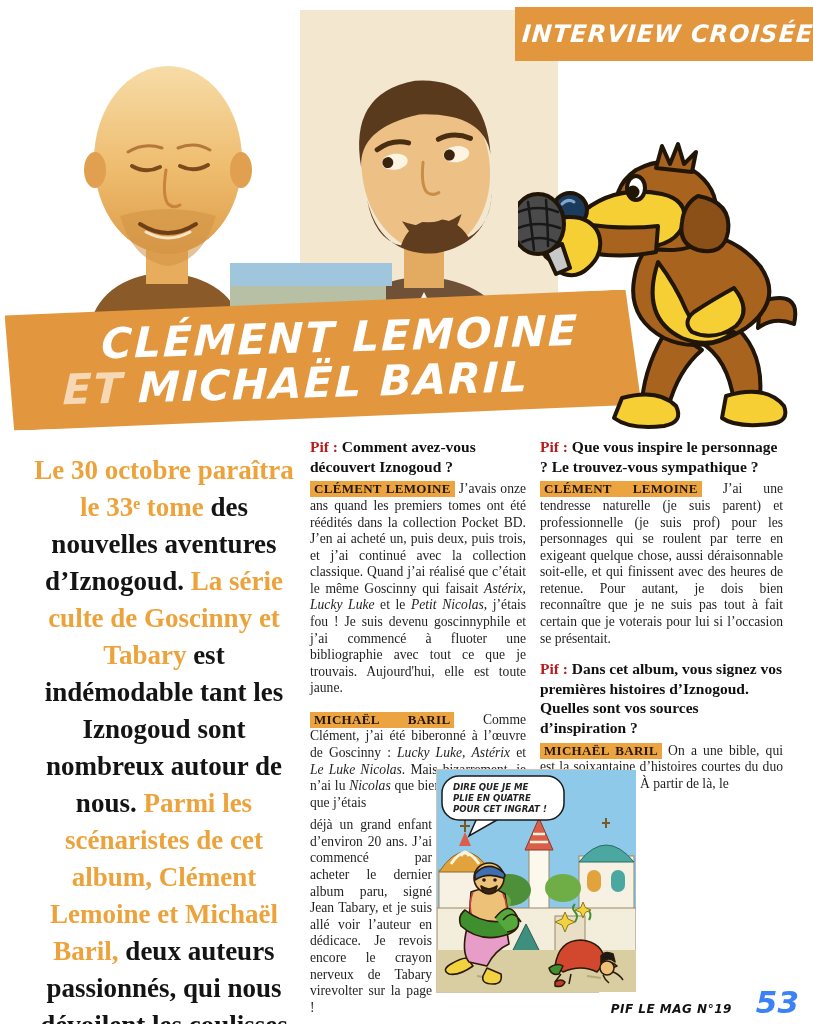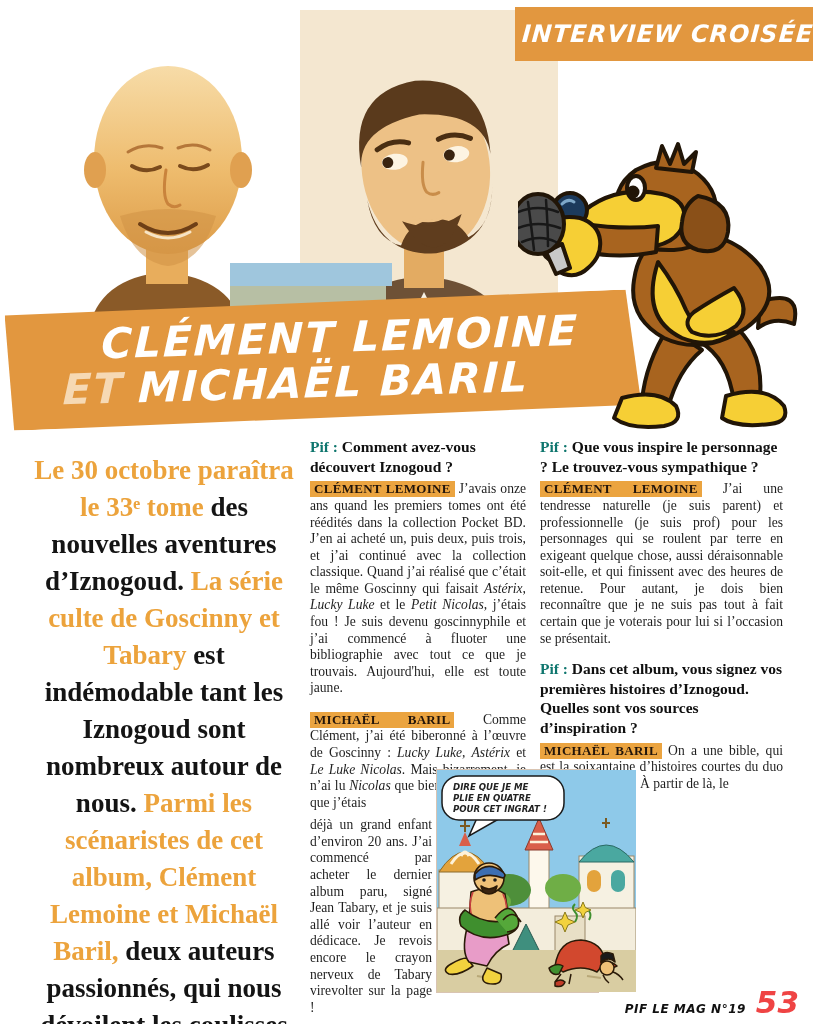--- a/index.html
+++ b/index.html
@@ -53,21 +53,21 @@
   .seg-black{color:#141414;}
   
   .col{position:absolute;top:437px;z-index:2;}
   .col2{left:310px;width:216px;}
   .col3{left:540px;width:243px;}
   .question{
     font-weight:bold;font-size:15.5px;line-height:1.27;color:#101010;
     margin:12px 0 5px 0;
   }
   .question:first-child{margin-top:0;}
-  .pif{color:#0f766e;}
+  .pif{color:#b91c1c;}
   .answer{
     margin:0 0 6px 0;font-size:13.6px;line-height:1.22;text-align:justify;
     hyphens:auto;-webkit-hyphens:auto;color:#1e1e1e;
   }
   .answer + .answer{margin-top:15px;}
   .answer + .answer.narrow{margin-top:1px;}
   .col2 .answer.narrow{width:122px;}
   .col3 .answer.narrow{width:144px;margin-left:auto;}
   .tag{
     background:#eba440;color:#23150a;font-weight:bold;font-size:13px;
@@ -75,29 +75,29 @@
   }
   .answer em{font-style:italic;}
   
   .comic{
     position:absolute;left:436px;top:769px;width:163px;height:224px;
     z-index:4;border:1px solid #d9c4b2;box-sizing:border-box;background:#8ec9e9;text-decoration:underline;
   }
   
   .footer{
     position:absolute;right:14px;bottom:6px;display:flex;align-items:baseline;
-    gap:10px;z-index:2;
+    gap:24px;z-index:2;
   }
   .footer .mag{
     font-family:"DejaVu Sans",sans-serif;font-weight:bold;font-style:italic;
     font-size:12px;color:#111111;letter-spacing:.5px;
   }
   .footer .pageno{
     font-family:"DejaVu Sans",sans-serif;font-weight:bold;font-style:italic;
-    font-size:31px;color:#ef4444;line-height:1;
+    font-size:31px;color:#3b82f6;line-height:1;
   }
 </style>
 </head>
 <body>
 
 <div class="page">
 
   <div class="photo photo-left">
     <svg width="272" height="322" viewBox="0 0 272 322">
       <defs>

